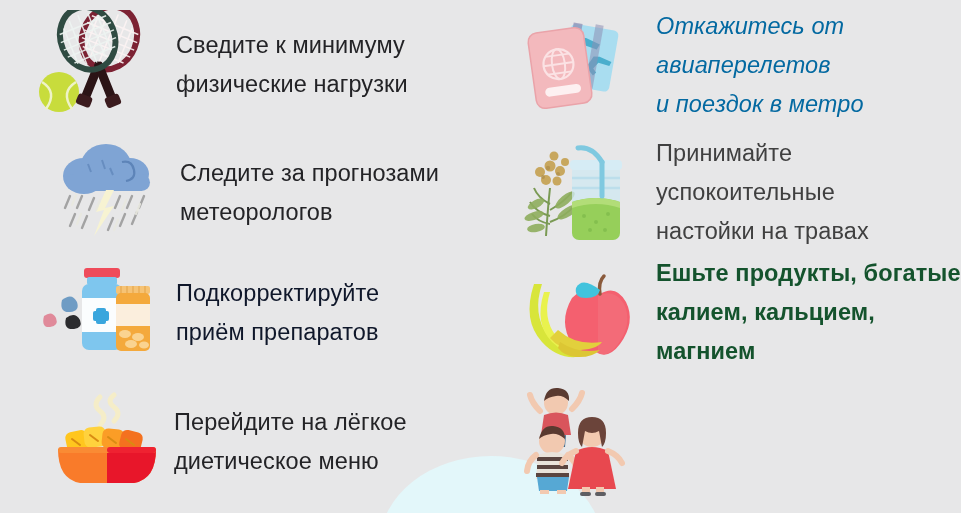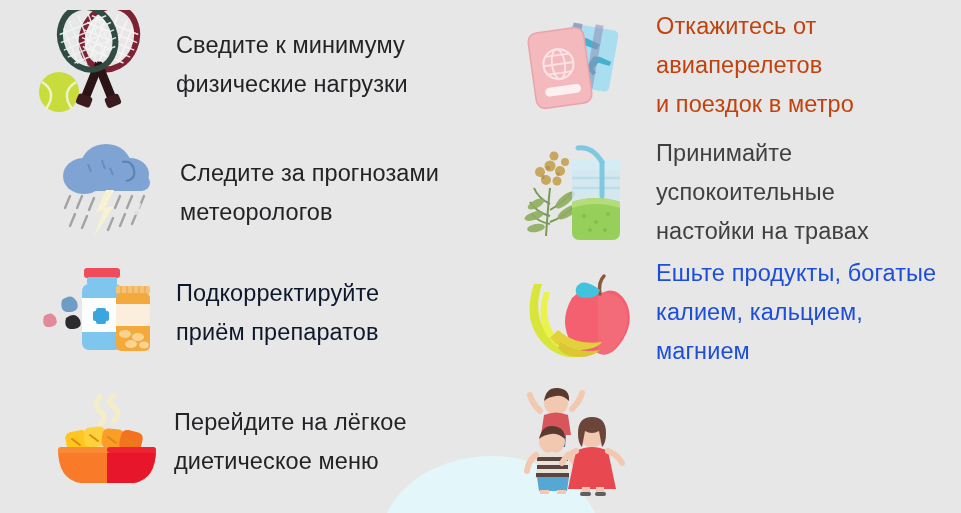--- a/index.html
+++ b/index.html
@@ -150,21 +150,21 @@
             <rect x="18" y="20" width="56" height="76" rx="9" fill="none" stroke="#eaa3a9" stroke-width="1.5"></rect>
             <circle cx="45" cy="54" r="15" fill="none" stroke="#fbe2e4" stroke-width="2.2"></circle>
             <ellipse cx="45" cy="54" rx="6.5" ry="15" fill="none" stroke="#fbe2e4" stroke-width="2"></ellipse>
             <line x1="30" y1="54" x2="60" y2="54" stroke="#fbe2e4" stroke-width="2"></line>
             <line x1="33" y1="45" x2="57" y2="45" stroke="#fbe2e4" stroke-width="1.8"></line>
             <line x1="33" y1="63" x2="57" y2="63" stroke="#fbe2e4" stroke-width="1.8"></line>
             <rect x="28" y="76" width="36" height="9" rx="4.5" fill="#fdf0f1"></rect>
           </g>
         </svg>
       </div>
-      <div class="tip-text" style="color: #c2410c;"><span>Откажитесь от авиаперелетов</span>
+      <div class="tip-text" style="color: #0369a1; font-style: italic;"><span>Откажитесь от авиаперелетов</span>
 <span>и поездок в метро</span></div>
     </div>
 
     <div class="tip r2l">
       <div class="tip-icon">
         <svg viewBox="0 0 126 110">
           <g>
             <ellipse cx="40" cy="38" rx="21" ry="18" fill="#7fa4d4"></ellipse>
             <ellipse cx="62" cy="27" rx="25" ry="21" fill="#7fa4d4"></ellipse>
             <ellipse cx="86" cy="36" rx="19" ry="16" fill="#7fa4d4"></ellipse>
@@ -306,21 +306,21 @@
           <path d="M84 38 q16 -8 26 8 q9 19 -6 40 q-10 14 -20 9z" fill="#f2707c" opacity=".7"></path>
           <path d="M86 36 q-2 -12 4 -18" fill="none" stroke="#8a5a3b" stroke-width="3.5" stroke-linecap="round"></path>
           <path d="M86 32 q-18 -14 -24 -2 q-2 10 10 10 q12 0 14 -8z" fill="#41c3dd"></path>
 
           <path d="M20 26 q-12 36 8 58 q20 22 48 12 q-26 2 -42 -18 q-16 -22 -6 -52z" fill="#d8e53a"></path>
           <path d="M30 34 q-10 32 8 50 q18 18 42 10 q-24 0 -38 -16 q-14 -18 -6 -44z" fill="#e9f24e"></path>
           <path d="M44 72 q18 16 44 12 q-6 8 -26 8 q-16 0 -26 -12z" fill="#e2d03c"></path>
           <path d="M46 84 q18 12 40 8 q-8 8 -24 7 q-12 -1 -18 -9z" fill="#dcc634"></path>
         </svg>
       </div>
-      <div class="tip-text" style="color: #1d4ed8;"><span>Ешьте продукты, богатые</span>
+      <div class="tip-text" style="color: #14532d; font-weight: bold;"><span>Ешьте продукты, богатые</span>
 <span>калием, кальцием, магнием</span></div>
     </div>
 
     <div class="tip r4l">
       <div class="tip-icon">
         <svg viewBox="0 0 126 110">
 
           <g fill="none" stroke="#f5edc8" stroke-width="5" stroke-linecap="round">
             <path d="M56 38 q8 -8 0 -14 q-8 -6 0 -14"></path>
             <path d="M70 34 q8 -8 0 -14 q-8 -6 0 -12"></path>

